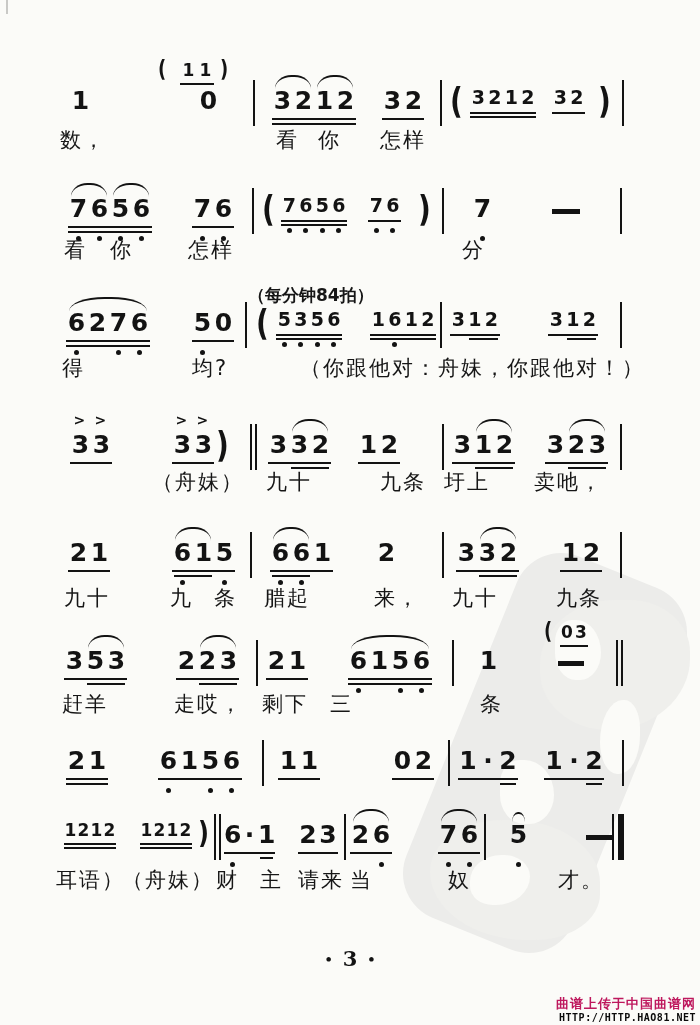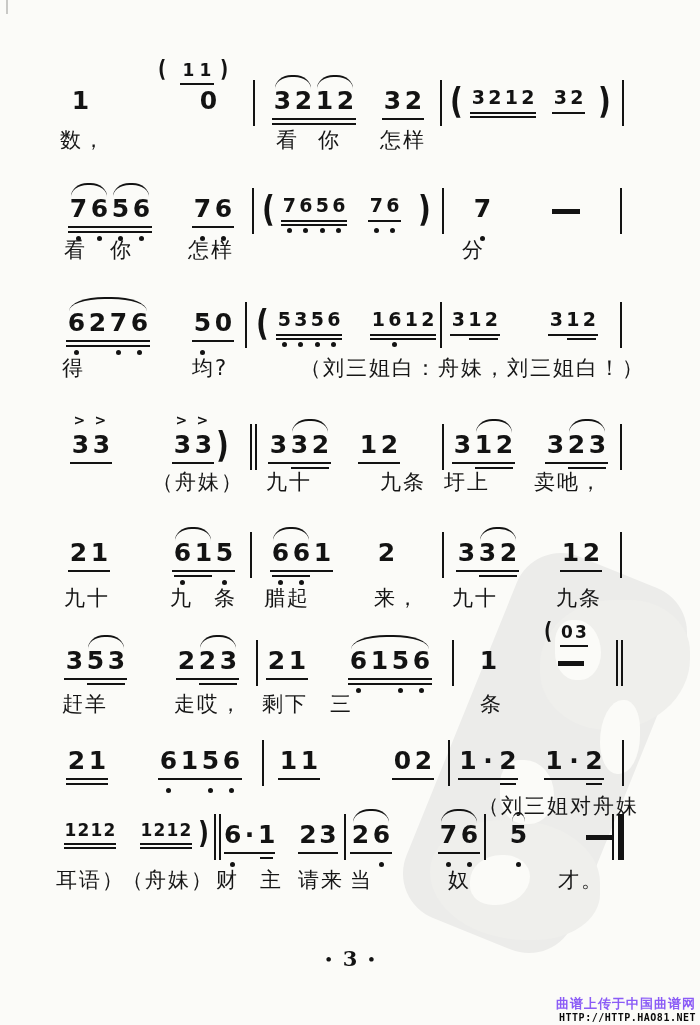--- a/index.html
+++ b/index.html
@@ -18,21 +18,21 @@
   .bar.thick{width:6px;}
   .dashn{position:absolute;height:5px;background:#131313;}
   .paren{position:absolute;font-weight:700;line-height:1;color:#131313;
          transform:scaleY(1.25);transform-origin:top left;}
   .lyric{position:absolute;font-size:21px;letter-spacing:2px;white-space:nowrap;color:#161616;}
   .ann{position:absolute;font-size:17px;font-weight:600;white-space:nowrap;color:#161616;}
   .pageno{position:absolute;left:0;right:0;top:946px;text-align:center;z-index:2;
           font-family:"DejaVu Serif",serif;font-weight:700;font-size:21px;color:#131313;}
   .pageno .b{font-size:13px;vertical-align:2px;padding:0 10px;}
   .footer{position:absolute;right:4px;bottom:2px;text-align:right;z-index:2;line-height:1.15;}
-  .footer .site{font-size:13px;font-weight:700;letter-spacing:1px;color:#8b5cf6;}
+  .footer .site{font-size:13px;font-weight:700;letter-spacing:1px;color:#be185d;}
   .footer .url{font-size:10px;font-weight:700;letter-spacing:.5px;color:#0a0a0a;
                font-family:"DejaVu Sans Mono",monospace;}
   
   .wm{position:absolute;z-index:1;pointer-events:none;}
   .wm-band{position:absolute;left:455px;top:558px;width:180px;height:390px;background:#ececea;
            border-radius:48px;transform:rotate(22deg);}
   .wm-blob1{position:absolute;left:540px;top:600px;width:150px;height:130px;background:#efefec;
             border-radius:50% 40% 55% 45%;}
   .wm-blob2{position:absolute;left:430px;top:820px;width:170px;height:120px;background:#efefec;
             border-radius:45% 55% 40% 60%;}
@@ -98,21 +98,22 @@
       <div class="bar" style="left: 245px; top: 302px;"></div>
       <div class="paren" style="left: 256px; top: 306px; font-size: 28px;">(</div>
       <div class="grp" style="left: 276px; top: 310px; width: 66px;"><span class="dig" style="width: 16.5px; font-size: 19px;">5</span><span class="dig" style="width: 16.5px; font-size: 19px;">3</span><span class="dig" style="width: 16.5px; font-size: 19px;">5</span><span class="dig" style="width: 16.5px; font-size: 19px;">6</span><div class="ln" style="top: 24px; left: 0px; width: 66px;"></div><div class="ln" style="top: 28px; left: 0px; width: 66px;"></div><div class="odot" style="left: 5.75px; top: 32px;"></div><div class="odot" style="left: 22.25px; top: 32px;"></div><div class="odot" style="left: 38.75px; top: 32px;"></div><div class="odot" style="left: 55.25px; top: 32px;"></div></div>
       <div class="grp" style="left: 370px; top: 310px; width: 66px;"><span class="dig" style="width: 16.5px; font-size: 19px;">1</span><span class="dig" style="width: 16.5px; font-size: 19px;">6</span><span class="dig" style="width: 16.5px; font-size: 19px;">1</span><span class="dig" style="width: 16.5px; font-size: 19px;">2</span><div class="ln" style="top: 24px; left: 0px; width: 66px;"></div><div class="ln" style="top: 28px; left: 0px; width: 66px;"></div><div class="odot" style="left: 22.25px; top: 32px;"></div></div>
       <div class="bar" style="left: 440px; top: 302px;"></div>
       <div class="grp" style="left: 450px; top: 310px; width: 49.5px;"><span class="dig" style="width: 16.5px; font-size: 19px;">3</span><span class="dig" style="width: 16.5px; font-size: 19px;">1</span><span class="dig" style="width: 16.5px; font-size: 19px;">2</span><div class="ln" style="top: 24px; left: 0px; width: 49.5px;"></div><div class="ln" style="top: 28px; left: 18.5px; width: 29px;"></div></div>
       <div class="grp" style="left: 548px; top: 310px; width: 49.5px;"><span class="dig" style="width: 16.5px; font-size: 19px;">3</span><span class="dig" style="width: 16.5px; font-size: 19px;">1</span><span class="dig" style="width: 16.5px; font-size: 19px;">2</span><div class="ln" style="top: 24px; left: 0px; width: 49.5px;"></div><div class="ln" style="top: 28px; left: 18.5px; width: 29px;"></div></div>
       <div class="bar" style="left: 620px; top: 302px;"></div>
       <div class="lyric" style="left: 62px; top: 354px;">得</div>
       <div class="lyric" style="left: 192px; top: 354px;">均?</div>
-      <div class="lyric" style="left: 300px; top: 354px;">（刘三姐白：舟妹，刘三姐白！）</div>
+      <div class="lyric" style="left: 300px; top: 354px;">（你跟他对：舟妹，你跟他对！）</div>
+      <div class="ann" style="left: 248px; top: 284px;">（每分钟84拍）</div>
       <div class="grp" style="left: 70px; top: 432px; width: 42px;"><span class="dig" style="width: 21px; font-size: 25px;">3</span><span class="dig" style="width: 21px; font-size: 25px;">3</span><div class="ln" style="top: 30px; left: 0px; width: 42px;"></div><div class="acc" style="left: 3.5px; top: -19px;">&gt;</div><div class="acc" style="left: 24.5px; top: -19px;">&gt;</div></div>
       <div class="grp" style="left: 172px; top: 432px; width: 42px;"><span class="dig" style="width: 21px; font-size: 25px;">3</span><span class="dig" style="width: 21px; font-size: 25px;">3</span><div class="ln" style="top: 30px; left: 0px; width: 42px;"></div><div class="acc" style="left: 3.5px; top: -19px;">&gt;</div><div class="acc" style="left: 24.5px; top: -19px;">&gt;</div></div>
       <div class="paren" style="left: 216px; top: 428px; font-size: 28px;">)</div>
       <div class="bar" style="left: 250px; top: 424px;"></div>
       <div class="bar" style="left: 255px; top: 424px;"></div>
       <div class="grp" style="left: 268px; top: 432px; width: 63px;"><span class="dig" style="width: 21px; font-size: 25px;">3</span><span class="dig" style="width: 21px; font-size: 25px;">3</span><span class="dig" style="width: 21px; font-size: 25px;">2</span><div class="ln" style="top: 30px; left: 0px; width: 63px;"></div><div class="ln" style="top: 34.5px; left: 23px; width: 38px;"></div><div class="slur" style="left: 24px; width: 36px; top: -13px; height: 12px;"></div></div>
       <div class="grp" style="left: 358px; top: 432px; width: 42px;"><span class="dig" style="width: 21px; font-size: 25px;">1</span><span class="dig" style="width: 21px; font-size: 25px;">2</span><div class="ln" style="top: 30px; left: 0px; width: 42px;"></div></div>
       <div class="bar" style="left: 442px; top: 424px;"></div>
       <div class="grp" style="left: 452px; top: 432px; width: 63px;"><span class="dig" style="width: 21px; font-size: 25px;">3</span><span class="dig" style="width: 21px; font-size: 25px;">1</span><span class="dig" style="width: 21px; font-size: 25px;">2</span><div class="ln" style="top: 30px; left: 0px; width: 63px;"></div><div class="ln" style="top: 34.5px; left: 23px; width: 38px;"></div><div class="slur" style="left: 24px; width: 36px; top: -13px; height: 12px;"></div></div>
       <div class="grp" style="left: 545px; top: 432px; width: 63px;"><span class="dig" style="width: 21px; font-size: 25px;">3</span><span class="dig" style="width: 21px; font-size: 25px;">2</span><span class="dig" style="width: 21px; font-size: 25px;">3</span><div class="ln" style="top: 30px; left: 0px; width: 63px;"></div><div class="ln" style="top: 34.5px; left: 23px; width: 38px;"></div><div class="slur" style="left: 24px; width: 36px; top: -13px; height: 12px;"></div></div>
@@ -157,21 +158,20 @@
       <div class="lyric" style="left: 480px; top: 690px;">条</div>
       <div class="grp" style="left: 66px; top: 748px; width: 42px;"><span class="dig" style="width: 21px; font-size: 25px;">2</span><span class="dig" style="width: 21px; font-size: 25px;">1</span><div class="ln" style="top: 30px; left: 0px; width: 42px;"></div><div class="ln" style="top: 34.5px; left: 0px; width: 42px;"></div></div>
       <div class="grp" style="left: 158px; top: 748px; width: 84px;"><span class="dig" style="width: 21px; font-size: 25px;">6</span><span class="dig" style="width: 21px; font-size: 25px;">1</span><span class="dig" style="width: 21px; font-size: 25px;">5</span><span class="dig" style="width: 21px; font-size: 25px;">6</span><div class="ln" style="top: 30px; left: 0px; width: 84px;"></div><div class="odot" style="left: 8px; top: 40px;"></div><div class="odot" style="left: 50px; top: 40px;"></div><div class="odot" style="left: 71px; top: 40px;"></div></div>
       <div class="bar" style="left: 262px; top: 740px;"></div>
       <div class="grp" style="left: 278px; top: 748px; width: 42px;"><span class="dig" style="width: 21px; font-size: 25px;">1</span><span class="dig" style="width: 21px; font-size: 25px;">1</span><div class="ln" style="top: 30px; left: 0px; width: 42px;"></div></div>
       <div class="grp" style="left: 392px; top: 748px; width: 42px;"><span class="dig" style="width: 21px; font-size: 25px;">0</span><span class="dig" style="width: 21px; font-size: 25px;">2</span><div class="ln" style="top: 30px; left: 0px; width: 42px;"></div></div>
       <div class="bar" style="left: 448px; top: 740px;"></div>
       <div class="grp" style="left: 458px; top: 748px; width: 60px;"><span class="dig" style="width: 20px; font-size: 25px;">1</span><span class="dig" style="width: 20px; font-size: 25px;">·</span><span class="dig" style="width: 20px; font-size: 25px;">2</span><div class="ln" style="top: 30px; left: 0px; width: 60px;"></div><div class="ln" style="top: 34.5px; left: 42px; width: 16px;"></div></div>
       <div class="grp" style="left: 544px; top: 748px; width: 60px;"><span class="dig" style="width: 20px; font-size: 25px;">1</span><span class="dig" style="width: 20px; font-size: 25px;">·</span><span class="dig" style="width: 20px; font-size: 25px;">2</span><div class="ln" style="top: 30px; left: 0px; width: 60px;"></div><div class="ln" style="top: 34.5px; left: 42px; width: 16px;"></div></div>
       <div class="bar" style="left: 622px; top: 740px;"></div>
-      <div class="lyric" style="left: 478px; top: 792px;">（刘三姐对舟妹</div>
       <div class="grp" style="left: 64px; top: 822px; width: 52px;"><span class="dig" style="width: 13px; font-size: 17px;">1</span><span class="dig" style="width: 13px; font-size: 17px;">2</span><span class="dig" style="width: 13px; font-size: 17px;">1</span><span class="dig" style="width: 13px; font-size: 17px;">2</span><div class="ln" style="top: 21px; left: 0px; width: 52px;"></div><div class="ln" style="top: 25px; left: 0px; width: 52px;"></div></div>
       <div class="grp" style="left: 140px; top: 822px; width: 52px;"><span class="dig" style="width: 13px; font-size: 17px;">1</span><span class="dig" style="width: 13px; font-size: 17px;">2</span><span class="dig" style="width: 13px; font-size: 17px;">1</span><span class="dig" style="width: 13px; font-size: 17px;">2</span><div class="ln" style="top: 21px; left: 0px; width: 52px;"></div><div class="ln" style="top: 25px; left: 0px; width: 52px;"></div></div>
       <div class="paren" style="left: 198px; top: 818px; font-size: 24px;">)</div>
       <div class="bar" style="left: 214px; top: 814px;"></div>
       <div class="bar" style="left: 219px; top: 814px;"></div>
       <div class="grp" style="left: 224px; top: 822px; width: 51px;"><span class="dig" style="width: 17px; font-size: 25px;">6</span><span class="dig" style="width: 17px; font-size: 25px;">·</span><span class="dig" style="width: 17px; font-size: 25px;">1</span><div class="ln" style="top: 30px; left: 0px; width: 51px;"></div><div class="ln" style="top: 34.5px; left: 36px; width: 13px;"></div><div class="odot" style="left: 6px; top: 40px;"></div></div>
       <div class="grp" style="left: 298px; top: 822px; width: 40px;"><span class="dig" style="width: 20px; font-size: 25px;">2</span><span class="dig" style="width: 20px; font-size: 25px;">3</span><div class="ln" style="top: 30px; left: 0px; width: 40px;"></div></div>
       <div class="bar" style="left: 344px; top: 814px;"></div>
       <div class="grp" style="left: 350px; top: 822px; width: 42px;"><span class="dig" style="width: 21px; font-size: 25px;">2</span><span class="dig" style="width: 21px; font-size: 25px;">6</span><div class="ln" style="top: 30px; left: 0px; width: 42px;"></div><div class="odot" style="left: 29px; top: 40px;"></div><div class="slur" style="left: 3px; width: 36px; top: -13px; height: 12px;"></div></div>
       <div class="grp" style="left: 438px; top: 822px; width: 42px;"><span class="dig" style="width: 21px; font-size: 25px;">7</span><span class="dig" style="width: 21px; font-size: 25px;">6</span><div class="ln" style="top: 30px; left: 0px; width: 42px;"></div><div class="odot" style="left: 8px; top: 40px;"></div><div class="odot" style="left: 29px; top: 40px;"></div><div class="slur" style="left: 3px; width: 36px; top: -13px; height: 12px;"></div></div>

